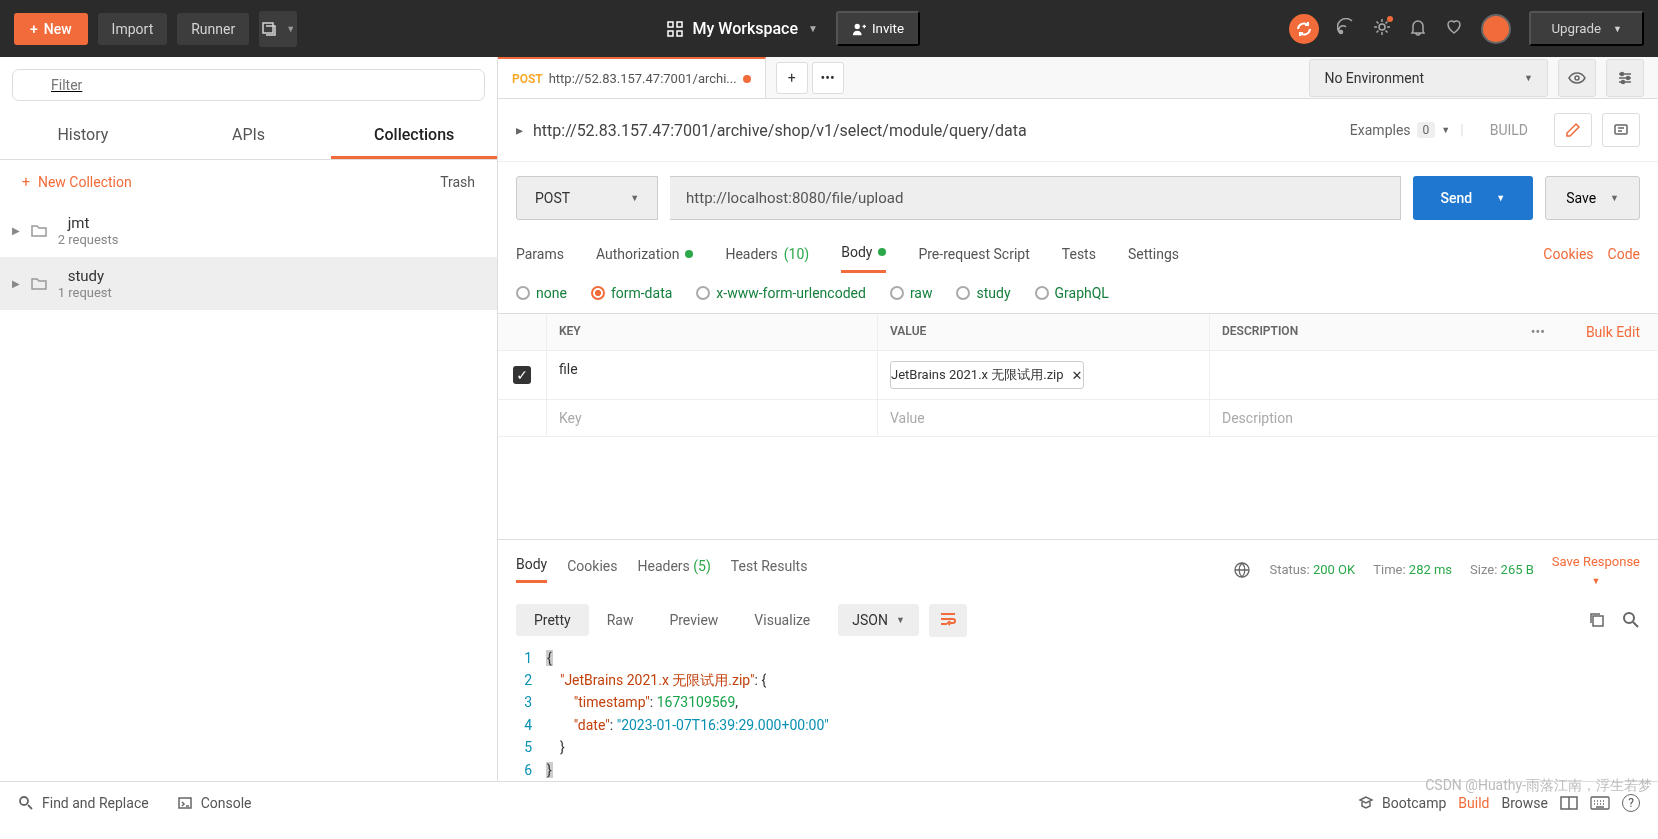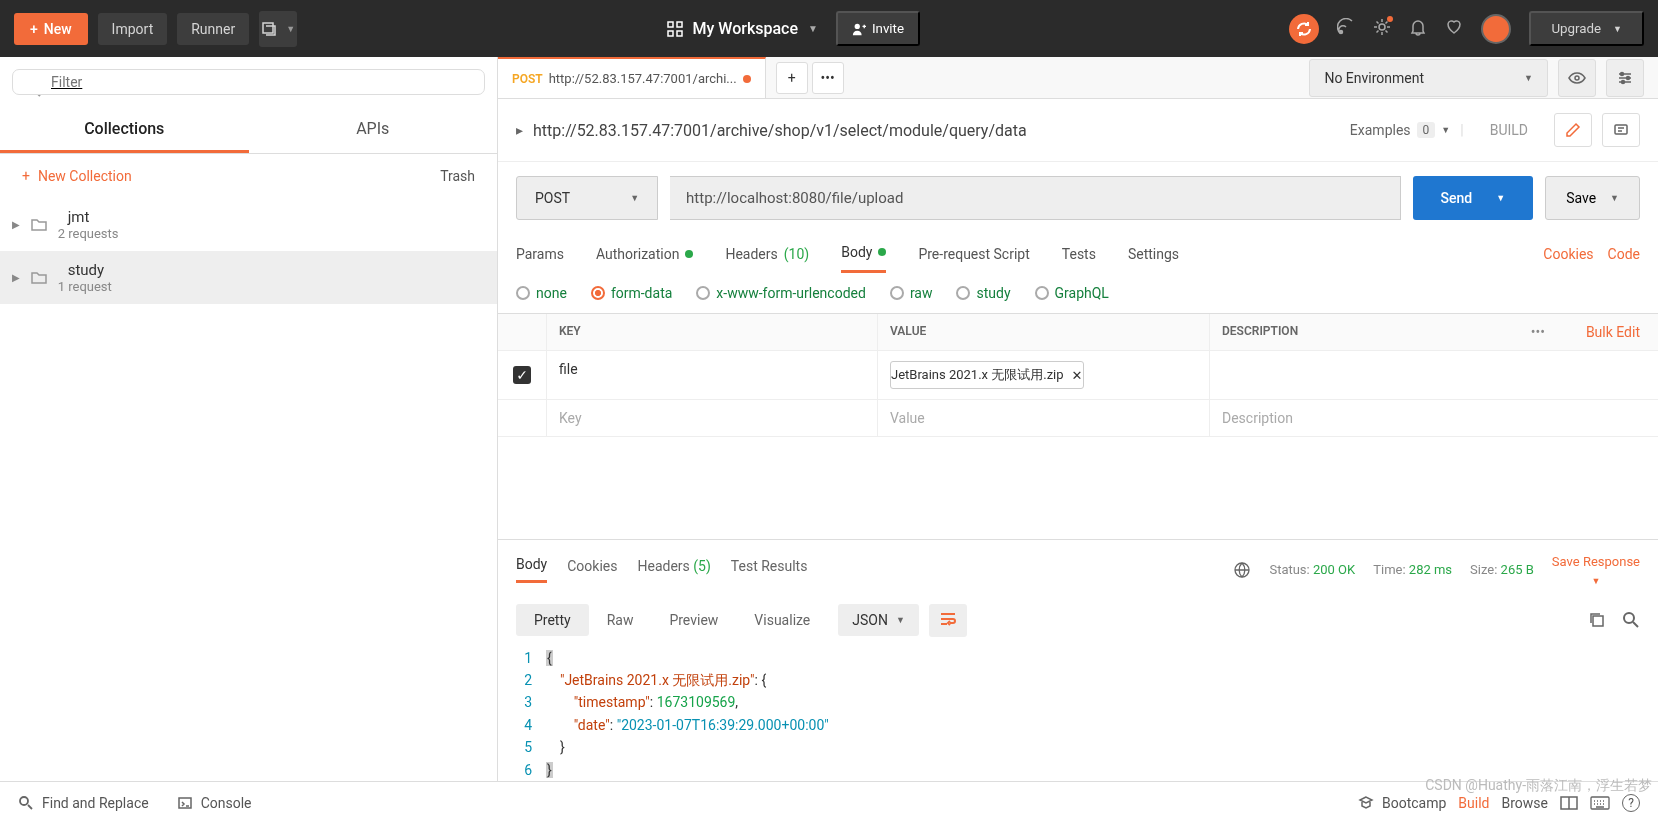--- a/index.html
+++ b/index.html
@@ -13,21 +13,21 @@
 .workspace { display:flex; align-items:center; gap:10px; font-size:16px; font-weight:500; }
 .invite-btn { background:#3d3d3d; color:#fff; padding:8px 14px; display:flex; align-items:center; gap:6px; border-radius:3px; }
 .header-right { display:flex; align-items:center; gap:18px; }
 .sync-icon { width:30px; height:30px; background:#f26b3a; border-radius:50%; display:flex; align-items:center; justify-content:center; }
 .hdr-ico { color:#a8a8a8; cursor:pointer; }
 .avatar { width:30px; height:30px; background:#f26b3a; border-radius:50%; border:2px solid #666; }
 .upgrade-btn { background:#3d3d3d; color:#d4d4d4; padding:8px 20px; display:flex; align-items:center; gap:12px; border-radius:3px; }
 .body { display:flex; height:724px; }
 .sidebar { width:498px; border-right:1px solid #ddd; display:flex; flex-direction:column; }
 .filter-row { padding:12px; }
-.filter-input { width:100%; height:26px; border:1px solid #ddd; border-radius:7px; padding:0 12px 0 38px; font-size:14px; position:relative;text-decoration:underline; }
+.filter-input { width:100%; height:32px; border:1px solid #ddd; border-radius:7px; padding:0 12px 0 38px; font-size:14px; position:relative;text-decoration:underline; }
 .filter-wrap { position:relative; }
 .filter-wrap svg { position:absolute; left:12px; top:11px; }
 .tabs { display:flex; border-bottom:1px solid #ddd; }
 .tab { flex:1; text-align:center; padding:12px 0; font-size:16px; color:#555; cursor:pointer; }
 .tab.active { color:#222; border-bottom:3px solid #f26b3a; font-weight:500; }
 .coll-header { display:flex; justify-content:space-between; padding:14px 22px; }
 .new-coll { color:#f26b3a; display:flex; align-items:center; gap:8px; cursor:pointer; }
 .trash { color:#555; cursor:pointer; }
 .coll-item { display:flex; align-items:center; padding:10px 12px; gap:10px; cursor:pointer; }
 .coll-item.selected { background:#eee; }
@@ -189,22 +189,23 @@
     <div class="filter-row">
       <div class="filter-wrap">
         <svg width="18" height="18" viewBox="0 0 18 18" fill="none" stroke="#999" stroke-width="2">
             <circle cx="7" cy="7" r="5"></circle>
             <path d="M11 11l5 5"></path>
           </svg>
         <input class="filter-input" placeholder="Filter" style="">
       </div>
     </div>
     <div class="tabs">
+      <div class="tab">History</div>
+      <div class="tab">APIs</div>
       <div class="tab active">Collections</div>
-      <div class="tab">APIs</div>
     </div>
     <div class="coll-header">
       <div class="new-coll">
         <span>+</span>
         <span>New Collection</span>
       </div>
       <div class="trash">Trash</div>
     </div>
     <div class="coll-item">
       <span class="chevron">▶</span>

